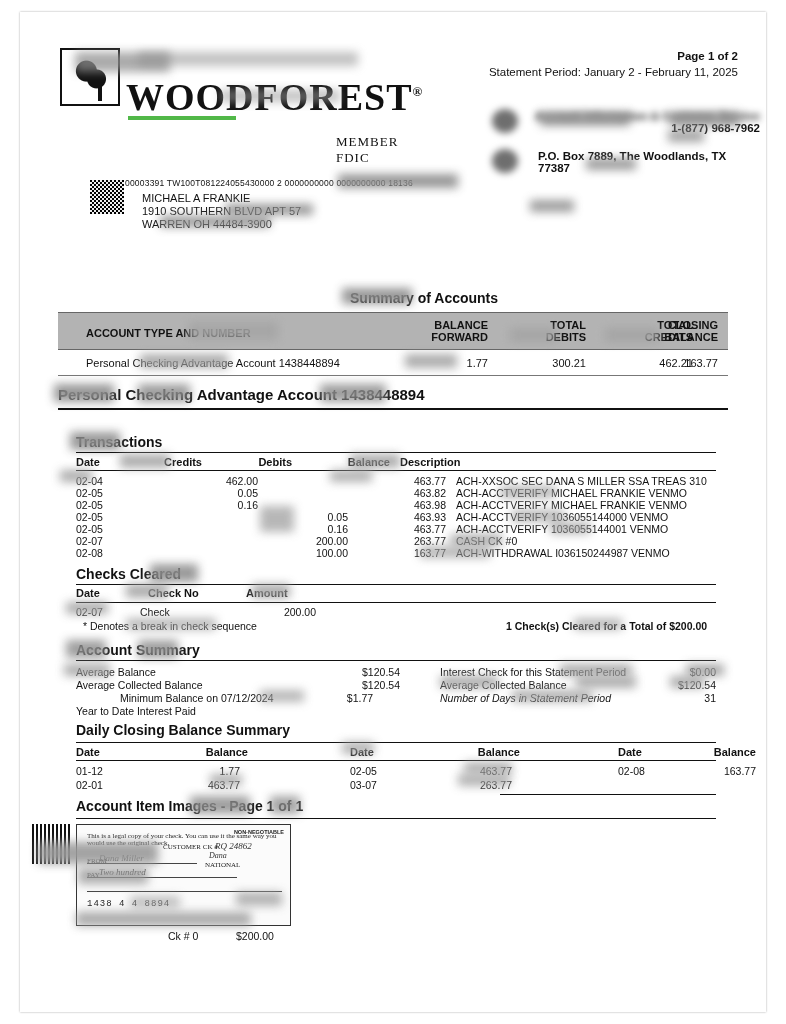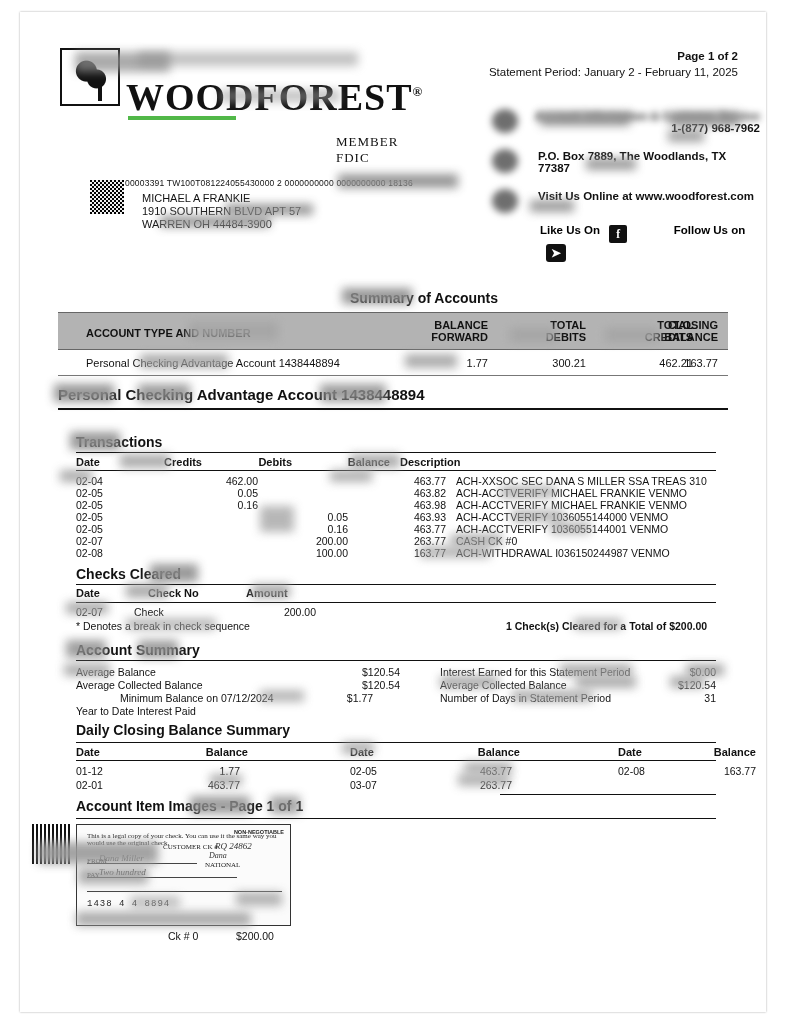--- a/index.html
+++ b/index.html
@@ -210,41 +210,28 @@
           <span class="blur">Account Information &amp; Customer Service</span>
           <span class="l2">1-(877) 968-7962</span>
         </div>
       </div>
       <div class="crow">
         <div class="cicon blur">
             <div class="el"></div>
           </div>
         <div class="ctext">P.O. Box 7889, The Woodlands, TX 77387</div>
       </div>
-      <div class="crow">
-        <div class="cicon blur">
-            <div class="el"></div>
-          </div>
-        <div class="ctext">Visit Us Online at www.woodforest.com</div>
-      </div>
     </div>
 
     <div class="redact blur2" style="left:520px; top:100px; width:90px; height:14px; background:#8d8d8d; opacity:.85;"></div>
     <div class="redact blur2" style="left:650px; top:100px; width:70px; height:14px; background:#8d8d8d; opacity:.85;"></div>
     <div class="redact blur2" style="left:648px; top:118px; width:36px; height:12px; background:#8d8d8d; opacity:.8;"></div>
     <div class="redact blur2" style="left:566px; top:146px; width:50px; height:12px; background:#8d8d8d; opacity:.85;"></div>
     <div class="redact blur2" style="left:510px; top:188px; width:44px; height:12px; background:#8d8d8d; opacity:.85;"></div>
 
-    <div class="social">
-      <span>Like Us On</span>
-      <span class="fb">f</span>
-      <span style="display:inline-block;width:40px"></span>
-      <span>Follow Us on</span>
-      <span class="tw">➤</span>
-    </div>
 
     <div class="addr-barcode"></div>
     <div class="addr-line-top">00003391  TW100T081224055430000  2  0000000000  0000000000  18136</div>
     <div class="addr-body">
       <div>MICHAEL A FRANKIE</div>
       <div>1910 SOUTHERN BLVD APT 57</div>
       <div>WARREN OH 44484-3900</div>
     </div>
     <div class="addr-redact blur2" style="left:318px; top:162px; width:120px; height:14px; opacity:.9;"></div>
     <div class="addr-redact blur2" style="left:205px; top:192px; width:88px; height:11px; opacity:.9;"></div>
@@ -358,25 +345,25 @@
     <div class="redact blur2" style="left:130px; top:552px; width:48px; height:18px; background:#8f8f8f; opacity:.9;"></div>
     <div class="rule" style="left:56px; top:572px; width:640px;"></div>
 
     <span class="txn-head" style="left:56px; top:575px;">Date</span>
     <span class="txn-head" style="left:128px; top:575px;">Check No</span>
     <span class="txn-head" style="left:226px; top:575px;">Amount</span>
     <div class="rule" style="left:56px; top:590px; width:640px;"></div>
 
     <div class="checks-row" style="top:594px;">
       <span style="position:absolute; left:0;">02-07</span>
-      <span style="position:absolute; left:58px;">Check</span>
+      <span style="position:absolute; left:64px;">Check</span>
       <span style="position:absolute; left:180px; width:60px; text-align:right;">200.00</span>
     </div>
     <div class="checks-row" style="top:608px;">
-      <span style="position:absolute; left:0;">* Denotes a break in check sequence</span>
+      <span style="position:absolute; left:7px;">* Denotes a break in check sequence</span>
       <span style="position:absolute; left:430px; font-weight:bold;">1 Check(s) Cleared for a Total of $200.00</span>
     </div>
     <div class="redact blur2" style="left:106px; top:572px; width:42px; height:14px; background:#a0a0a0; opacity:.85;"></div>
     <div class="redact blur2" style="left:232px; top:572px; width:38px; height:14px; background:#a0a0a0; opacity:.85;"></div>
     <div class="redact blur2" style="left:46px; top:590px; width:42px; height:12px; background:#a0a0a0; opacity:.85;"></div>
     <div class="redact blur2" style="left:106px; top:606px; width:90px; height:12px; background:#a0a0a0; opacity:.7;"></div>
     <div class="redact blur2" style="left:554px; top:606px; width:48px; height:12px; background:#a0a0a0; opacity:.7;"></div>
 
     <div class="sec-title" style="left:56px; top:630px;">Account Summary</div>
     <div class="redact blur2" style="left:46px; top:628px; width:40px; height:18px; background:#8f8f8f; opacity:.85;"></div>
@@ -384,25 +371,25 @@
     <div class="rule" style="left:56px; top:648px; width:640px;"></div>
 
     <div class="acct-sum-row" style="left:56px; top:654px;">Average Balance</div>
     <div class="acct-sum-row" style="left:300px; top:654px; width:80px; text-align:right;">$120.54</div>
     <div class="acct-sum-row" style="left:56px; top:667px;">Average Collected Balance</div>
     <div class="acct-sum-row" style="left:300px; top:667px; width:80px; text-align:right;">$120.54</div>
     <div class="acct-sum-row" style="left:56px; top:680px;margin-left:44px;">Minimum Balance on 07/12/2024</div>
     <div class="acct-sum-row" style="left:300px; top:680px; width:80px; text-align:center;">$1.77</div>
     <div class="acct-sum-row" style="left:56px; top:693px;">Year to Date Interest Paid</div>
 
-    <div class="acct-sum-row" style="left:420px; top:654px;">Interest Earned for this Statement Period</div>
+    <div class="acct-sum-row" style="left:420px; top:654px;">Interest Check for this Statement Period</div>
     <div class="acct-sum-row" style="left:620px; top:654px; width:76px; text-align:right;">$0.00</div>
     <div class="acct-sum-row" style="left:420px; top:667px;">Average Collected Balance</div>
     <div class="acct-sum-row" style="left:620px; top:667px; width:76px; text-align:right;">$120.54</div>
-    <div class="acct-sum-row" style="left:420px; top:680px;">Number of Days in Statement Period</div>
+    <div class="acct-sum-row" style="left:420px; top:680px;font-style:italic;">Number of Days in Statement Period</div>
     <div class="acct-sum-row" style="left:620px; top:680px; width:76px; text-align:right;">31</div>
 
     <div class="redact blur2" style="left:44px; top:652px; width:46px; height:12px; background:#a0a0a0; opacity:.85;"></div>
     <div class="redact blur2" style="left:420px; top:664px; width:58px; height:12px; background:#a0a0a0; opacity:.85;"></div>
     <div class="redact blur2" style="left:540px; top:652px; width:72px; height:12px; background:#a0a0a0; opacity:.85;"></div>
     <div class="redact blur2" style="left:666px; top:652px; width:38px; height:12px; background:#a0a0a0; opacity:.9;"></div>
     <div class="redact blur2" style="left:556px; top:664px; width:60px; height:12px; background:#a0a0a0; opacity:.85;"></div>
     <div class="redact blur2" style="left:650px; top:664px; width:34px; height:12px; background:#a0a0a0; opacity:.85;"></div>
     <div class="redact blur2" style="left:492px; top:678px; width:80px; height:12px; background:#a0a0a0; opacity:.8;"></div>
     <div class="redact blur2" style="left:240px; top:678px; width:44px; height:12px; background:#a0a0a0; opacity:.75;"></div>

